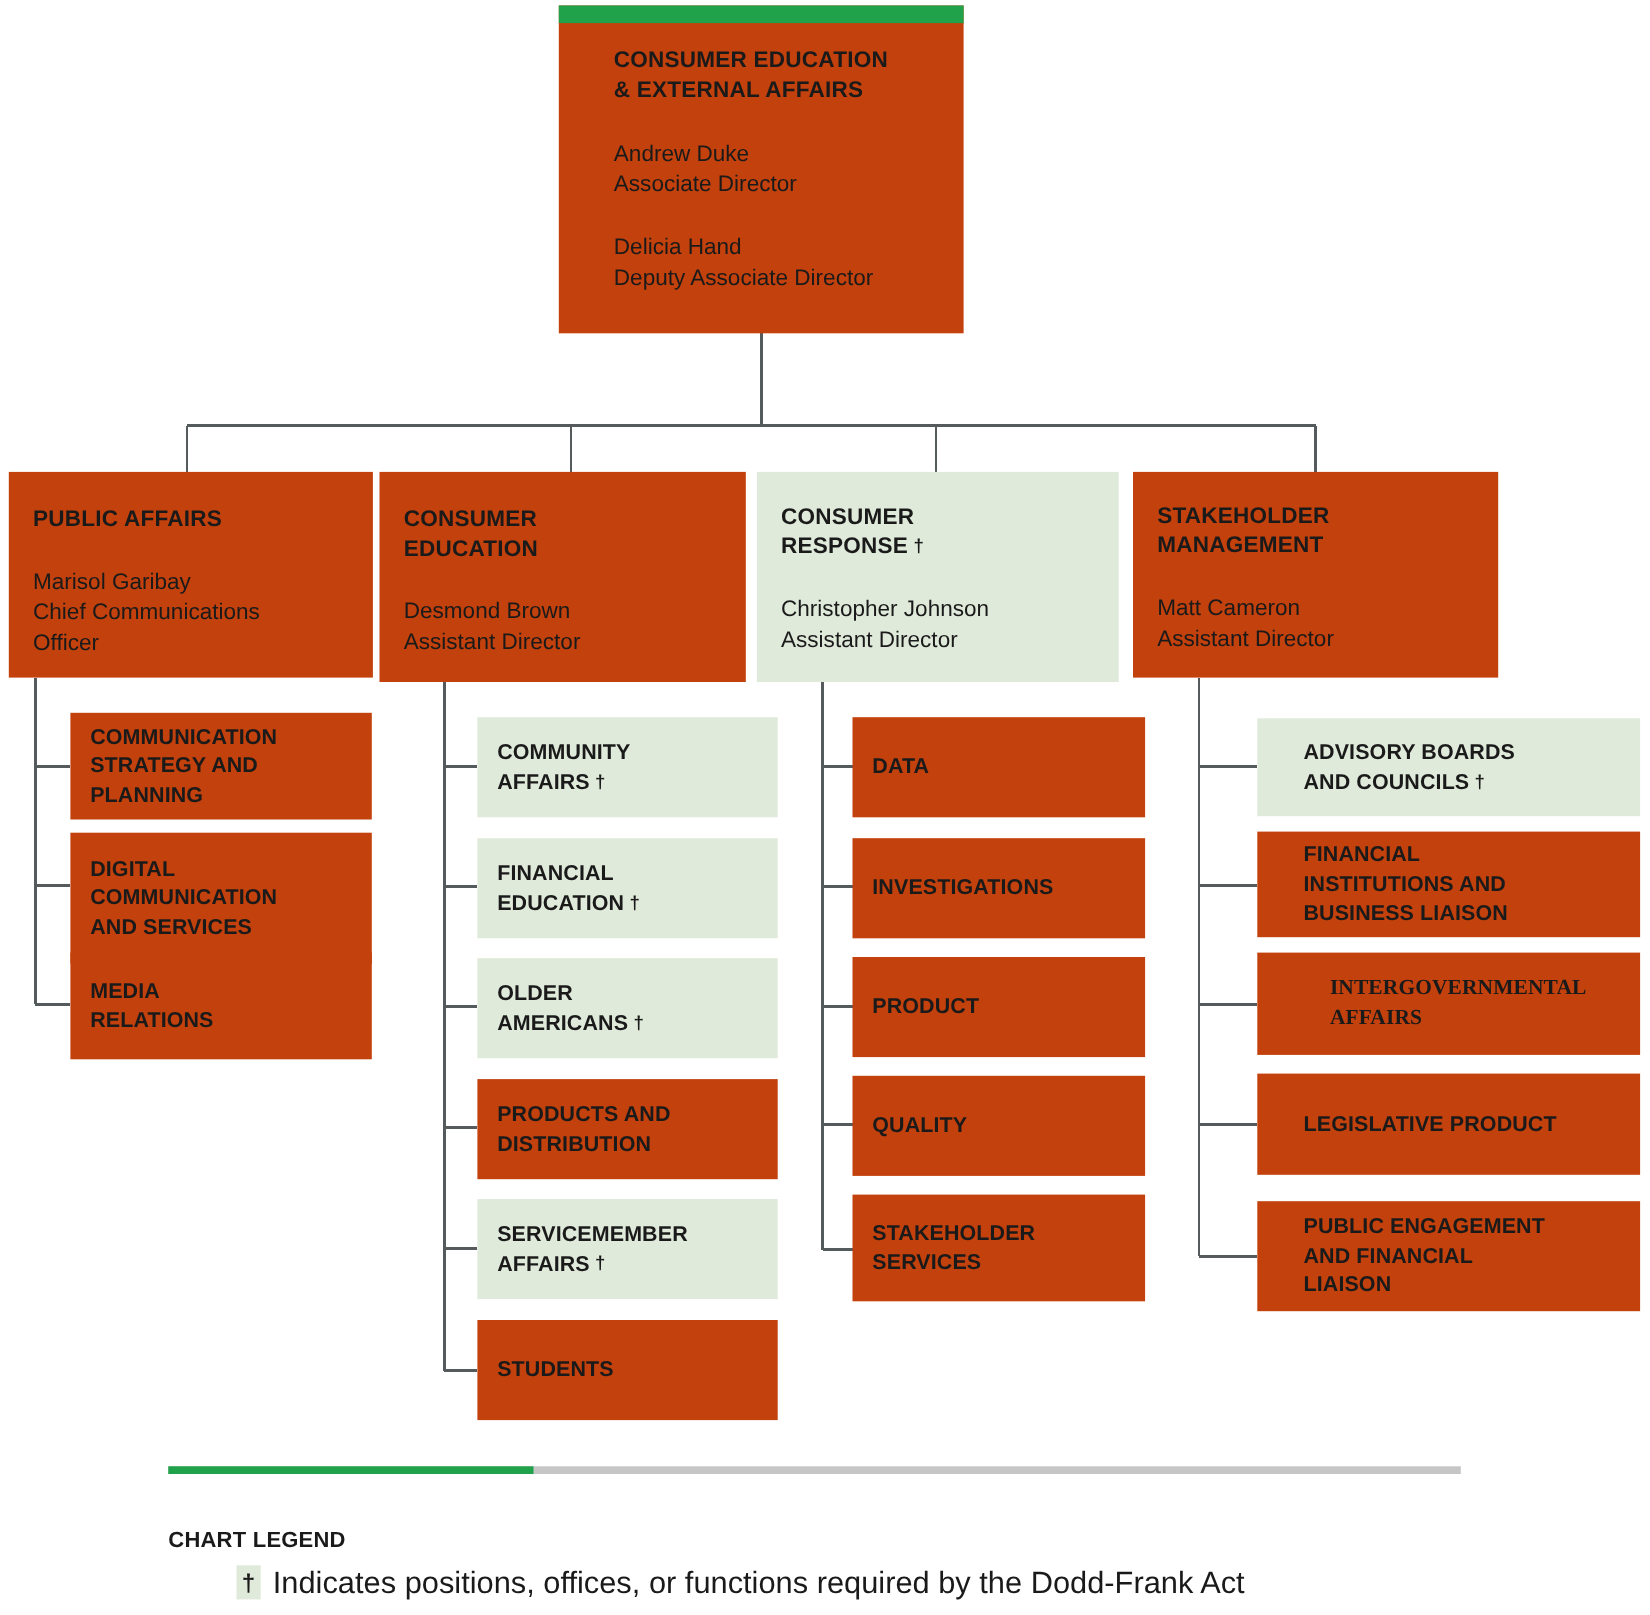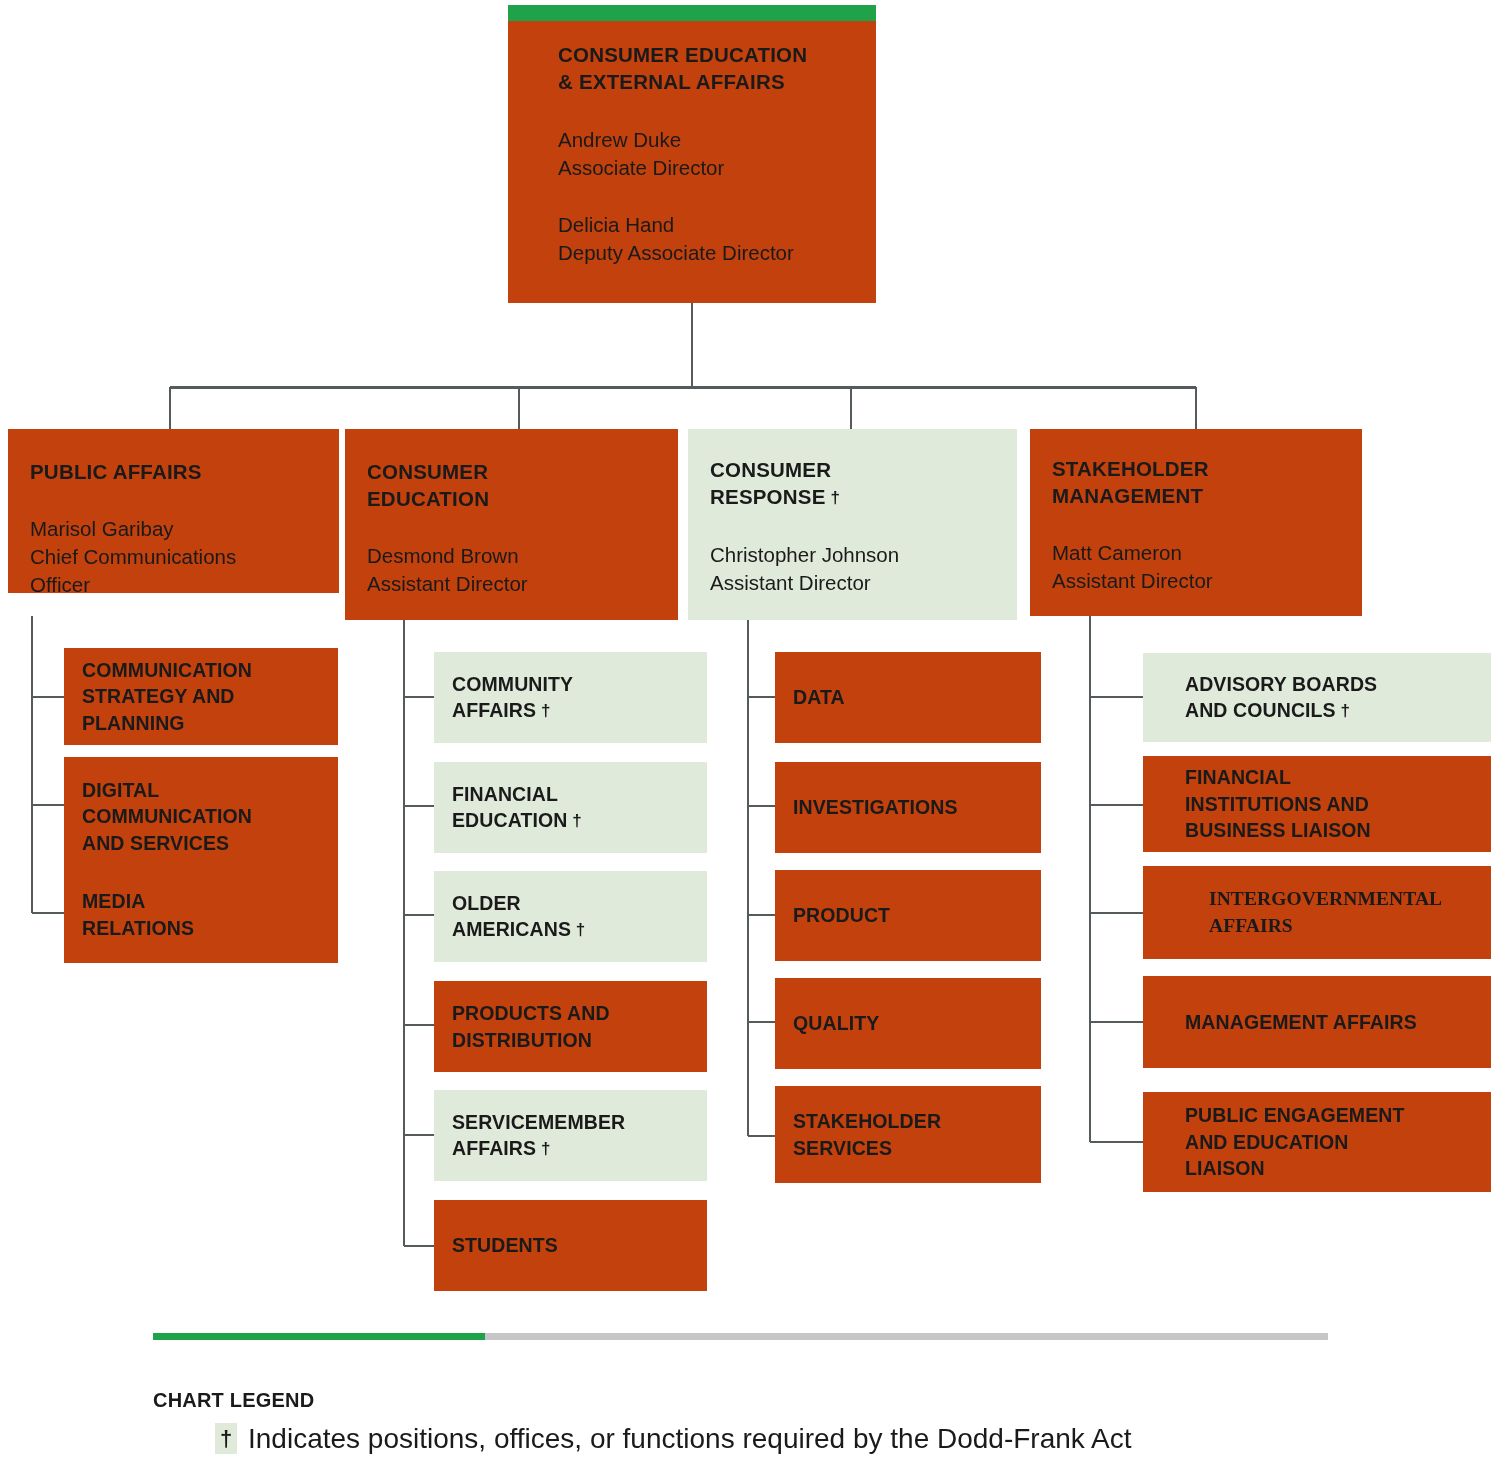--- a/index.html
+++ b/index.html
@@ -146,21 +146,21 @@
       <div class="unit-title">&amp; EXTERNAL AFFAIRS</div>
       <div style="height:31px;"></div>
       <div class="unit-person">Andrew Duke</div>
       <div class="unit-person">Associate Director</div>
       <div style="height:29px;"></div>
       <div class="unit-person">Delicia Hand</div>
       <div class="unit-person">Deputy Associate Director</div>
     </div>
   </div>
 
-  <div class="box" style="left:8px; top:429px; width:331px; height:164px;">
+  <div class="box" style="left:8px; top:429px; width:331px; height:187px;">
     <div class="inner" style="position:absolute; left:0; top:29px; right:0;">
       <div class="unit-title">PUBLIC AFFAIRS</div>
       <div style="height:30px;"></div>
       <div class="unit-person">Marisol Garibay</div>
       <div class="unit-person">Chief Communications</div>
       <div class="unit-person">Officer</div>
     </div>
   </div>
 
   <div class="box leaf" style="left:64px; top:648px; width:274px; height:97px;">
@@ -340,30 +340,30 @@
         <div class="inner" style="padding:0 66px;font-family:Liberation Serif, serif;">
       <div class="label">INTERGOVERNMENTAL</div>
       <div class="label">AFFAIRS</div>
     </div>
       </div>
   </div>
 
   <div class="box leaf" style="left:1143px; top:976px; width:348px; height:92px;">
     <div class="vcenter">
         <div class="inner" style="padding:0 42px;">
-      <div class="label">MANAGEMENT AFFAIRS</div>
+      <div class="label">LEGISLATIVE PRODUCT</div>
     </div>
       </div>
   </div>
 
   <div class="box leaf" style="left:1143px; top:1092px; width:348px; height:100px;">
     <div class="vcenter">
         <div class="inner" style="padding:0 42px;">
       <div class="label">PUBLIC ENGAGEMENT</div>
-      <div class="label">AND EDUCATION</div>
+      <div class="label">AND FINANCIAL</div>
       <div class="label">LIAISON</div>
     </div>
       </div>
   </div>
 
   <div id="footer-rule"></div>
   <div id="footer-rule-green"></div>
 
   <div id="legend">
     <div id="legend-title">CHART LEGEND</div>

